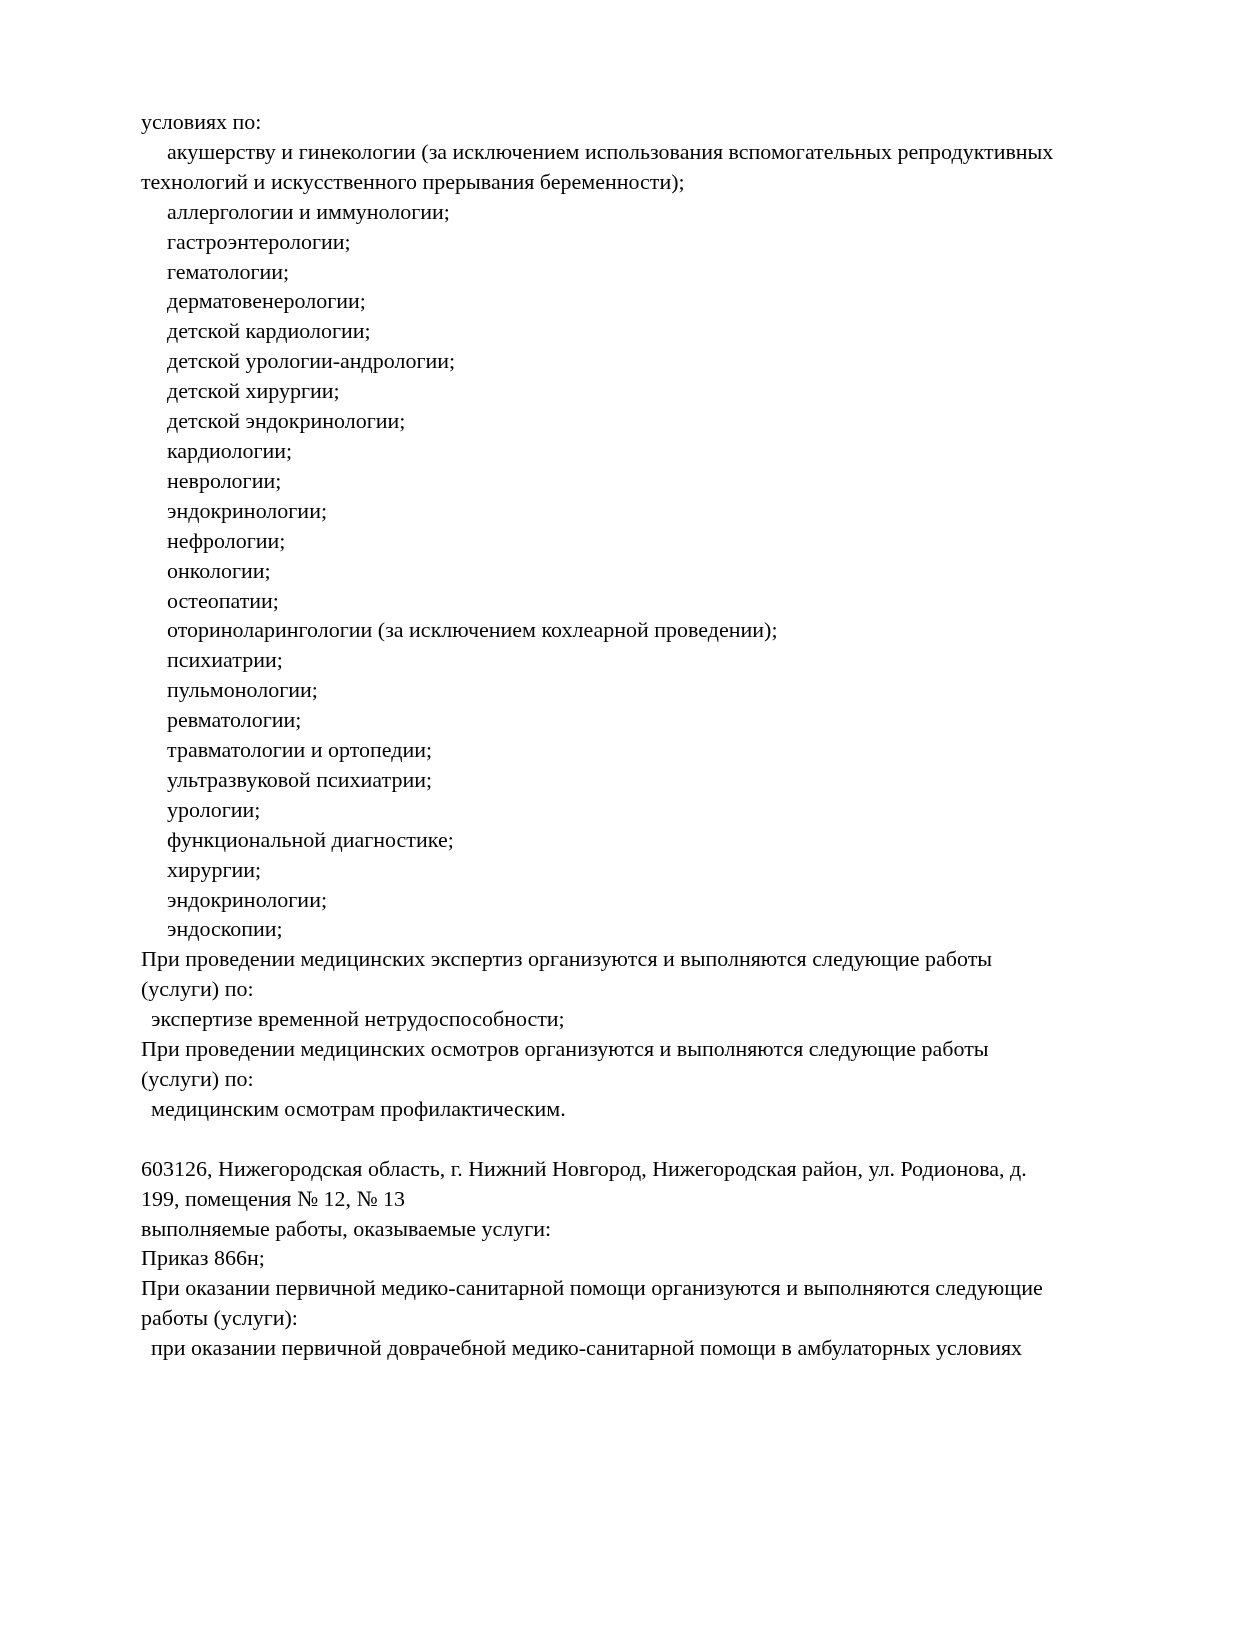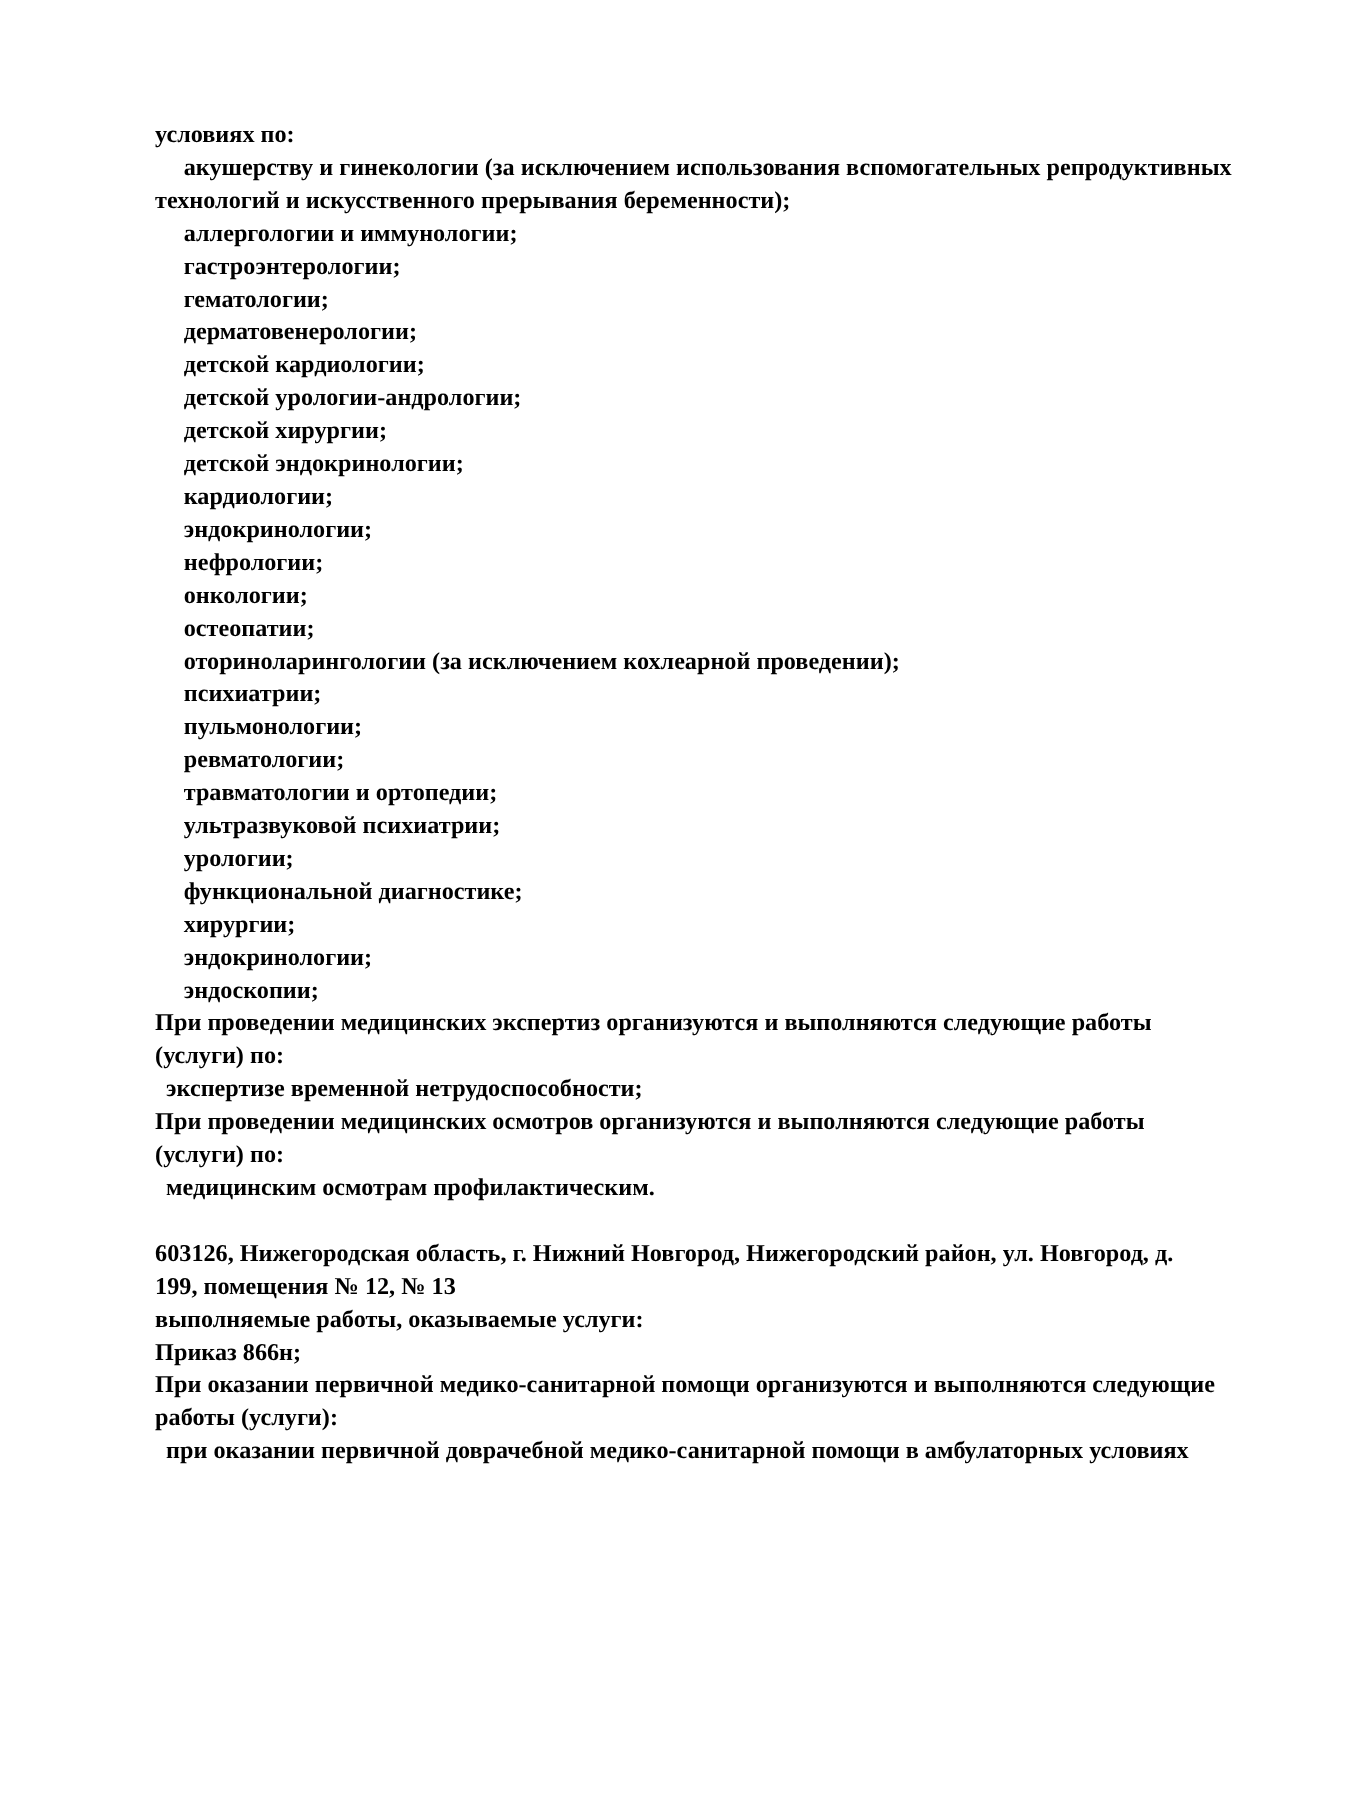--- a/index.html
+++ b/index.html
@@ -22,21 +22,21 @@
   .text-block {
     width: 1060px;
   }
   .line {
     font-family: "Liberation Serif", "DejaVu Serif", serif;
     font-size: 22px;
     line-height: 29.9px;
     min-height: 29.9px;
     color: #000000;
     white-space: pre;
-    font-weight: bold;
+    font-weight: normal;
   }
   .indent-none  { padding-left: 0; }
   .indent-list  { padding-left: 26px; }
   .indent-small { padding-left: 10px; }
   .indent-blank { padding-left: 0; }
 </style>
 </head>
 <body>
 
 <div class="page">
@@ -46,20 +46,21 @@
       <div class="line indent-none">технологий и искусственного прерывания беременности);</div>
       <div class="line indent-list">аллергологии и иммунологии;</div>
       <div class="line indent-list">гастроэнтерологии;</div>
       <div class="line indent-list">гематологии;</div>
       <div class="line indent-list">дерматовенерологии;</div>
       <div class="line indent-list">детской кардиологии;</div>
       <div class="line indent-list">детской урологии-андрологии;</div>
       <div class="line indent-list">детской хирургии;</div>
       <div class="line indent-list">детской эндокринологии;</div>
       <div class="line indent-list">кардиологии;</div>
+      <div class="line indent-list">неврологии;</div>
       <div class="line indent-list">эндокринологии;</div>
       <div class="line indent-list">нефрологии;</div>
       <div class="line indent-list">онкологии;</div>
       <div class="line indent-list">остеопатии;</div>
       <div class="line indent-list">оториноларингологии (за исключением кохлеарной проведении);</div>
       <div class="line indent-list">психиатрии;</div>
       <div class="line indent-list">пульмонологии;</div>
       <div class="line indent-list">ревматологии;</div>
       <div class="line indent-list">травматологии и ортопедии;</div>
       <div class="line indent-list">ультразвуковой психиатрии;</div>
@@ -68,21 +69,21 @@
       <div class="line indent-list">хирургии;</div>
       <div class="line indent-list">эндокринологии;</div>
       <div class="line indent-list">эндоскопии;</div>
       <div class="line indent-none">При проведении медицинских экспертиз организуются и выполняются следующие работы</div>
       <div class="line indent-none">(услуги) по:</div>
       <div class="line indent-small">экспертизе временной нетрудоспособности;</div>
       <div class="line indent-none">При проведении медицинских осмотров организуются и выполняются следующие работы</div>
       <div class="line indent-none">(услуги) по:</div>
       <div class="line indent-small">медицинским осмотрам профилактическим.</div>
       <div class="line indent-blank"></div>
-      <div class="line indent-none">603126, Нижегородская область, г. Нижний Новгород, Нижегородский район, ул. Новгород, д.</div>
+      <div class="line indent-none">603126, Нижегородская область, г. Нижний Новгород, Нижегородская район, ул. Родионова, д.</div>
       <div class="line indent-none">199, помещения № 12, № 13</div>
       <div class="line indent-none">выполняемые работы, оказываемые услуги:</div>
       <div class="line indent-none">Приказ 866н;</div>
       <div class="line indent-none">При оказании первичной медико-санитарной помощи организуются и выполняются следующие</div>
       <div class="line indent-none">работы (услуги):</div>
       <div class="line indent-small">при оказании первичной доврачебной медико-санитарной помощи в амбулаторных условиях</div>
     </div>
 </div>
 
 </body></html>

